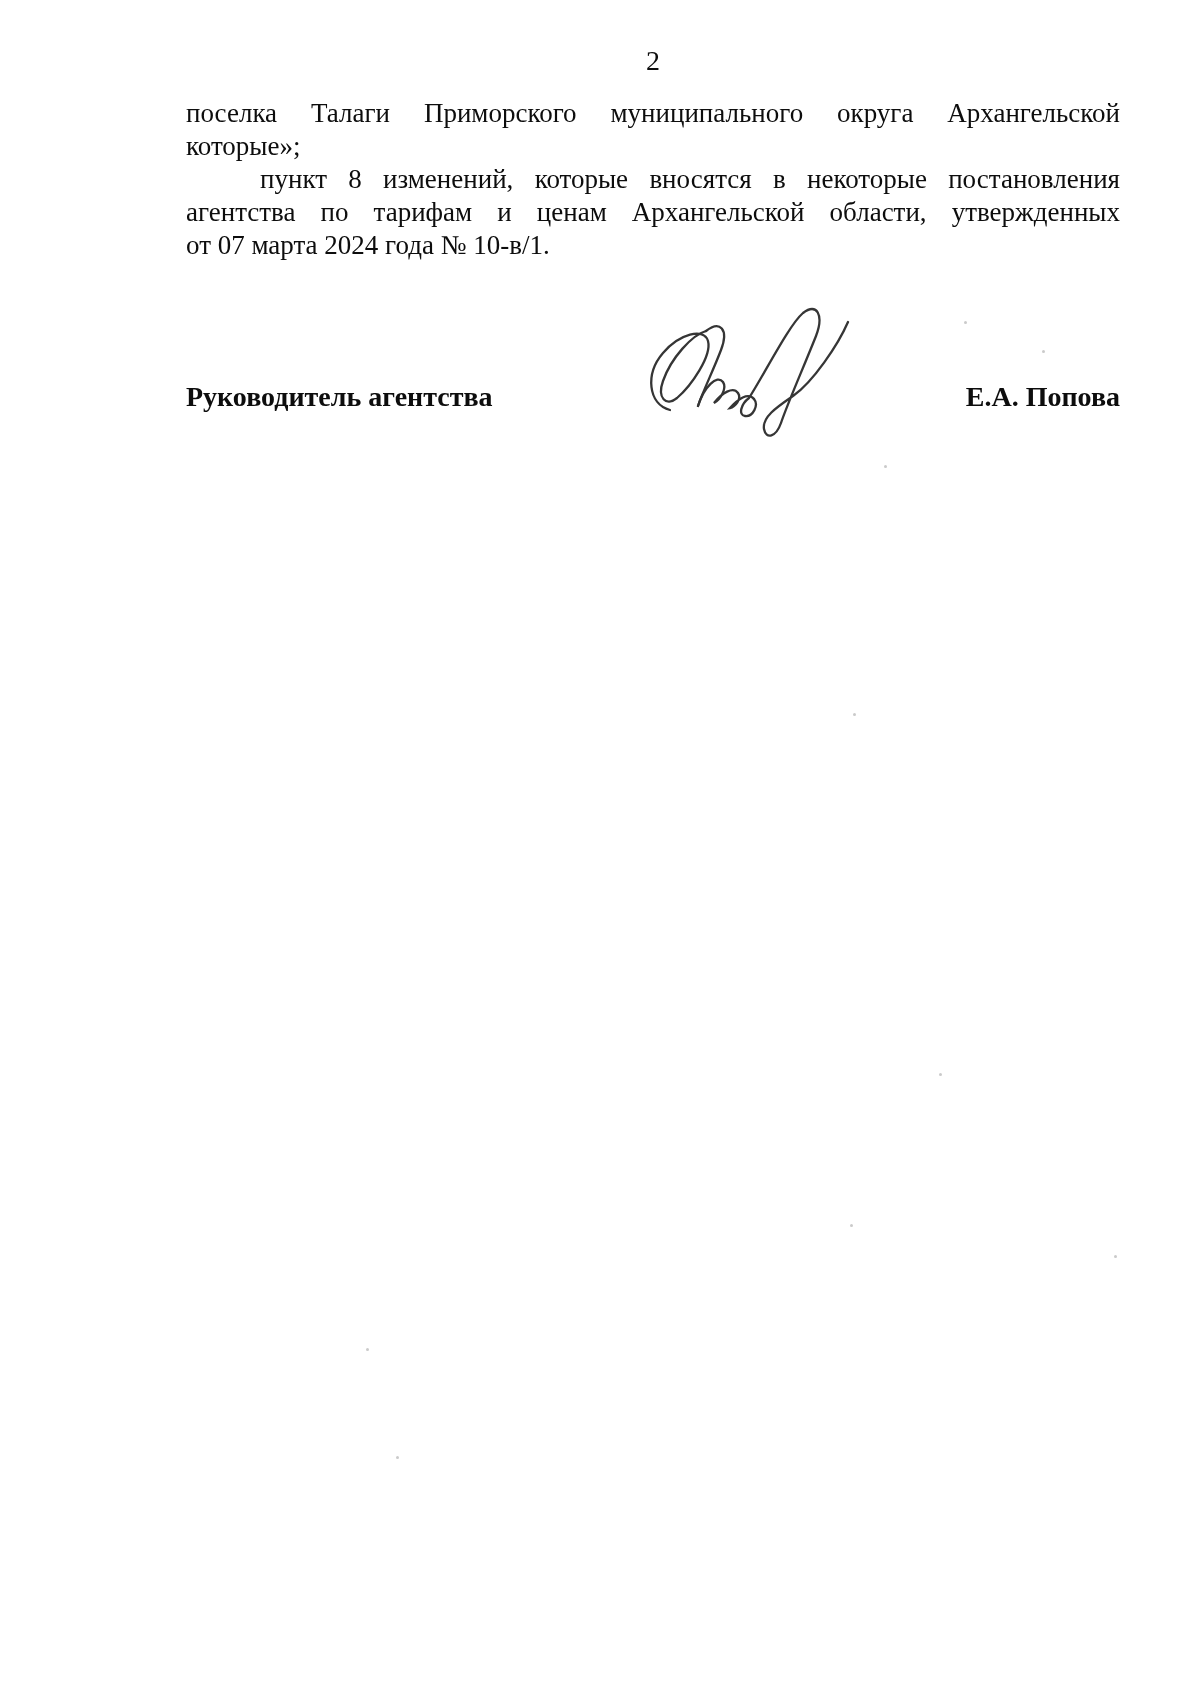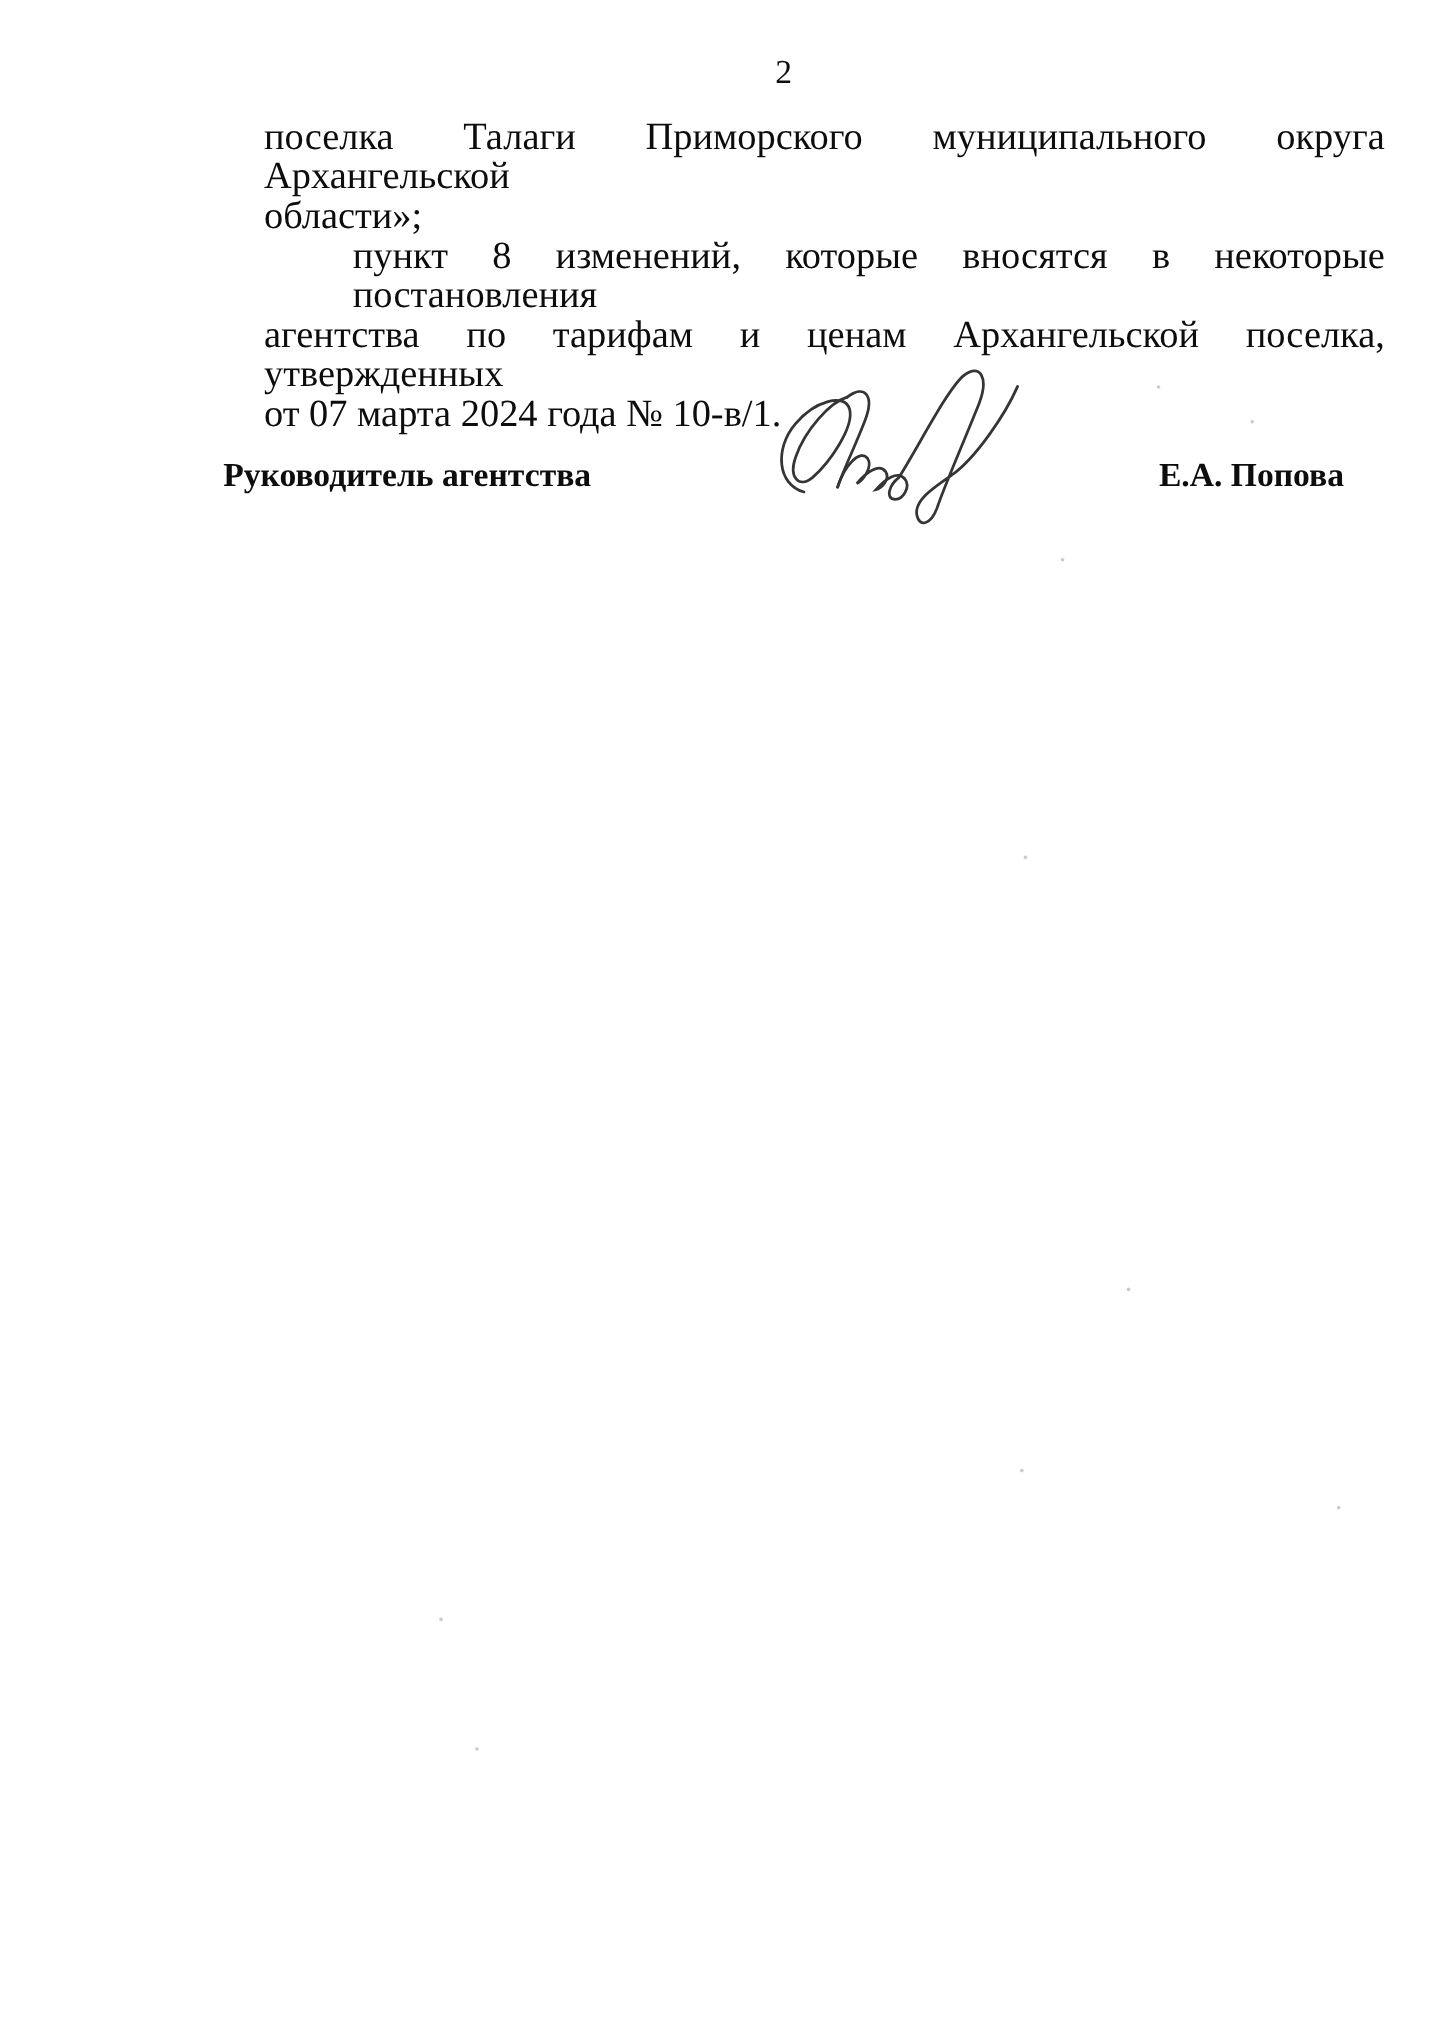--- a/index.html
+++ b/index.html
@@ -23,23 +23,22 @@
     width: 934px;
     text-align: center;
     font-size: 28px;
     line-height: 33px;
   }
   .body-text {
     position: absolute;
     top: 97px;
     left: 186px;
     width: 934px;
-    font-size: 32px;
+    font-size: 27px;
     line-height: 33px;
-    margin-left: 34px;
   }
   .line {
     white-space: nowrap;
   }
   .line.fill {
     white-space: normal;
     text-align: justify;
     text-align-last: justify;
   }
   .line.indent {
@@ -80,23 +79,23 @@
 </style>
 </head>
 <body>
 
 <div class="page">
 
   <div class="page-number">2</div>
 
   <div class="body-text">
     <div class="line fill">поселка Талаги Приморского муниципального округа Архангельской</div>
-    <div class="line">области»;</div>
+    <div class="line">которые»;</div>
     <div class="line fill indent">пункт 8 изменений, которые вносятся в некоторые постановления</div>
-    <div class="line fill">агентства по тарифам и ценам Архангельской поселка, утвержденных</div>
+    <div class="line fill">агентства по тарифам и ценам Архангельской области, утвержденных</div>
     <div class="line">от 07 марта 2024 года № 10-в/1.</div>
   </div>
 
   <div class="sign-row">
     <div class="sign-title">Руководитель агентства</div>
     <div class="sign-name">Е.А. Попова</div>
   </div>
 
   <div class="signature-wrap">
     <svg viewBox="0 0 220 158" xmlns="http://www.w3.org/2000/svg">

